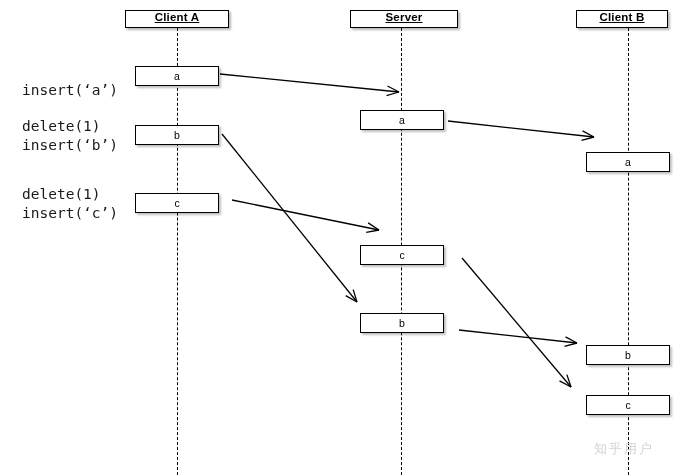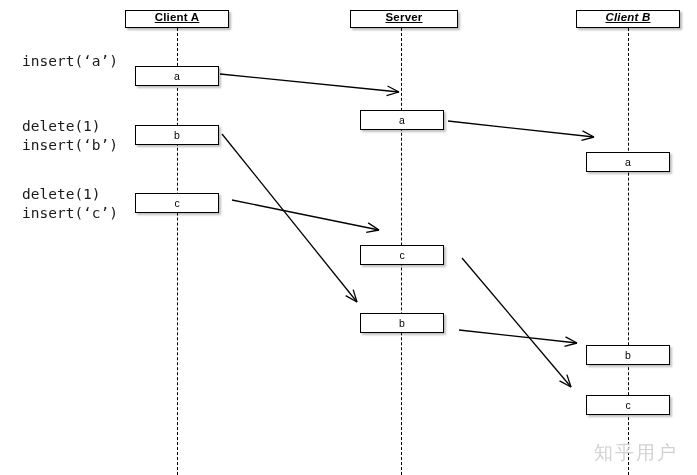--- a/index.html
+++ b/index.html
@@ -71,21 +71,21 @@
     left: 0;
     top: 0;
     width: 697px;
     height: 475px;
     pointer-events: none;
   }
   
   .watermark {
     position: absolute;
     font-family: "DejaVu Sans", sans-serif;
-    font-size: 19px;
+    font-size: 13px;
     color: #d2d2d2;
     letter-spacing: 2px;
     user-select: none;
   }
 </style>
 </head>
 <body>
 
 <div id="canvas">
 
@@ -128,27 +128,27 @@
       </g>
     </svg>
 
   <div id="participants-layer">
       <div class="participant" style="left: 125px; top: 10px; width: 104px; height: 18px;">
         <span>Client A</span>
       </div>
       <div class="participant" style="left: 350px; top: 10px; width: 108px; height: 18px;">
         <span>Server</span>
       </div>
-      <div class="participant" style="left: 576px; top: 10px; width: 104px; height: 18px; font-style: italic;">
+      <div class="participant" style="left: 576px; top: 10px; width: 92px; height: 18px;">
         <span>Client B</span>
       </div>
     </div>
 
   <div id="operations-layer">
-      <div class="oplabel" style="left: 22px; top: 52px;">insert(‘a’)</div>
+      <div class="oplabel" style="left: 22px; top: 81px;">insert(‘a’)</div>
       <div class="oplabel" style="left: 22px; top: 117px;">delete(1)
 insert(‘b’)</div>
       <div class="oplabel" style="left: 22px; top: 185px;">delete(1)
 insert(‘c’)</div>
     </div>
 
   <div id="stateboxes-layer">
       <div class="statebox" style="left: 135px; top: 66px; width: 84px; height: 20px;">
         <span>a</span>
       </div>

